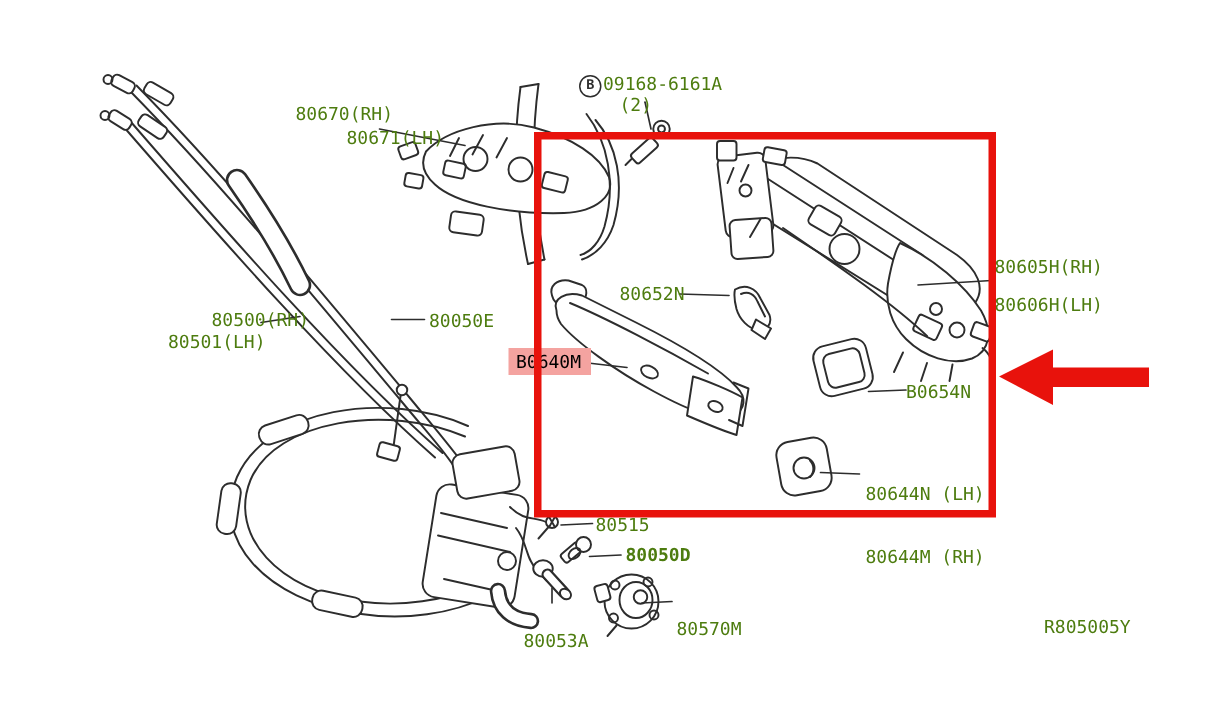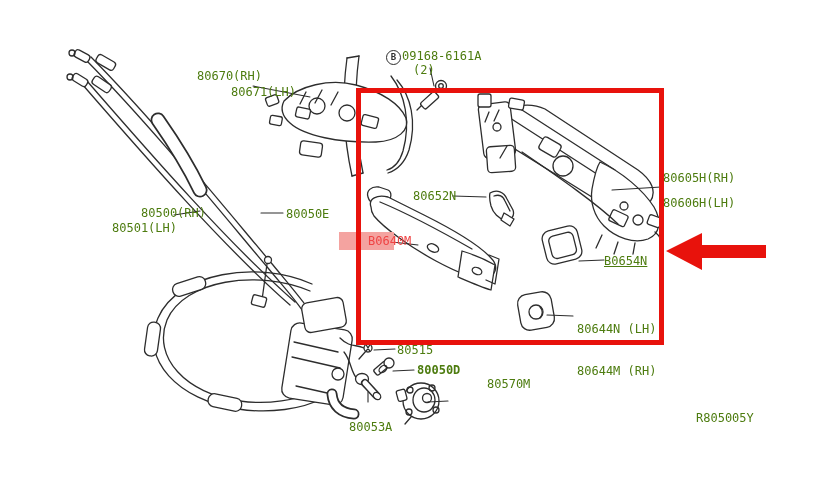--- a/index.html
+++ b/index.html
@@ -3,21 +3,21 @@
 <meta charset="utf-8">
 <style>
   html,body{margin:0;padding:0;background:#fff;}
   .stage{position:relative;width:816px;height:477px;background:#ffffff;overflow:hidden;
          font-family:"DejaVu Sans Mono",monospace;}
   svg{position:absolute;left:0;top:0;}
   #lineart{z-index:5;}
   #redoverlay{z-index:30;pointer-events:none;}
   .lbl{position:absolute;z-index:20;font:12px/15px "DejaVu Sans Mono",monospace;
        color:#4d7c0f;white-space:nowrap;letter-spacing:0;}
-  .lbl.hl{color:#ef4444;margin-left:24px;}
+  .lbl.hl{color:#000000;}
   .hlbox{position:absolute;z-index:10;background:#f4a3a0;}
   .cb{position:absolute;z-index:20;width:13px;height:13px;border:1.4px solid #2d2d2d;
       border-radius:50%;font:bold 9px/13px "DejaVu Sans Mono",monospace;color:#2d2d2d;
       text-align:center;}
 </style>
 </head>
 <body>
 
 <div class="stage">
 
@@ -182,29 +182,29 @@
 
   <div class="lbl" style="left:286px;top:207px;">80050E</div>
 
   <div class="lbl hl" style="left:344px;top:234px;">B0640M</div>
 
   <div class="lbl" style="left:413px;top:189px;">80652N</div>
 
   <div class="lbl" style="left:663px;top:171px;">80605H(RH)</div>
   <div class="lbl" style="left:663px;top:196px;">80606H(LH)</div>
 
-  <div class="lbl" style="left:604px;top:254px;text-decoration:underline;">B0654N</div>
+  <div class="lbl" style="left:604px;top:254px;">B0654N</div>
 
   <div class="lbl" style="left:577px;top:324px;margin-top:40px;">80644M (RH)</div>
   <div class="lbl" style="left:577px;top:322px;">80644N (LH)</div>
 
   <div class="lbl" style="left:397px;top:343px;">80515</div>
   <div class="lbl" style="left:417px;top:363px;font-weight:bold;">80050D</div>
   <div class="lbl" style="left:349px;top:404px;margin-top:16px;">80053A</div>
-  <div class="lbl" style="left:451px;top:377px;margin-left:36px;">80570M</div>
+  <div class="lbl" style="left:451px;top:412px;">80570M</div>
 
   <div class="lbl" style="left:684px;top:411px;padding-left:12px;">R805005Y</div>
 
   <svg id="redoverlay" width="816" height="477" viewBox="0 0 816 477">
     <rect x="358.5" y="90.5" width="303" height="252" fill="none" stroke="#e8120c" stroke-width="5"></rect>
     <polygon points="666,251 702,233 702,245 766,245 766,258 702,258 702,270" fill="#e8120c"></polygon>
   </svg>
 
 </div>
 

